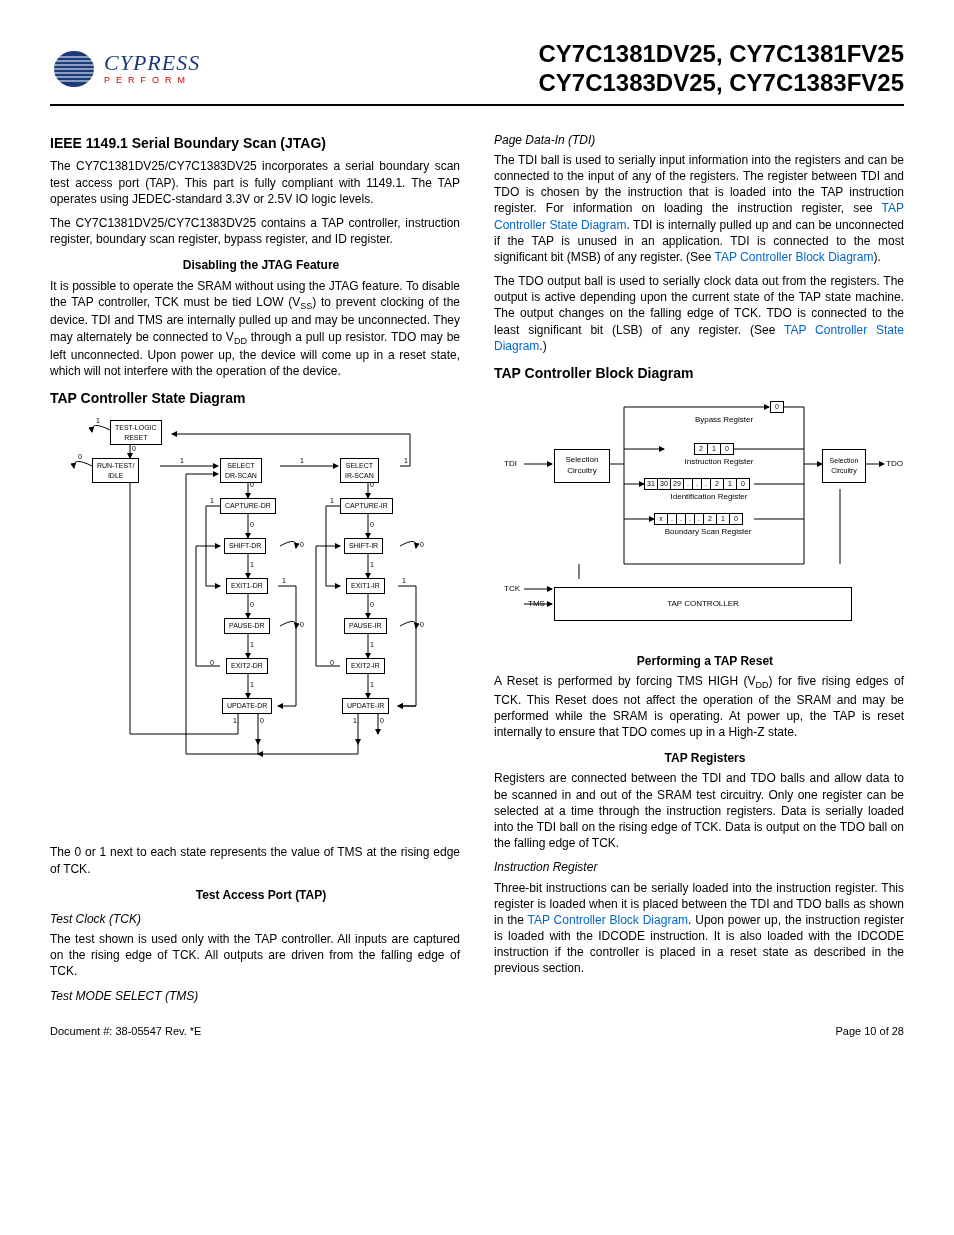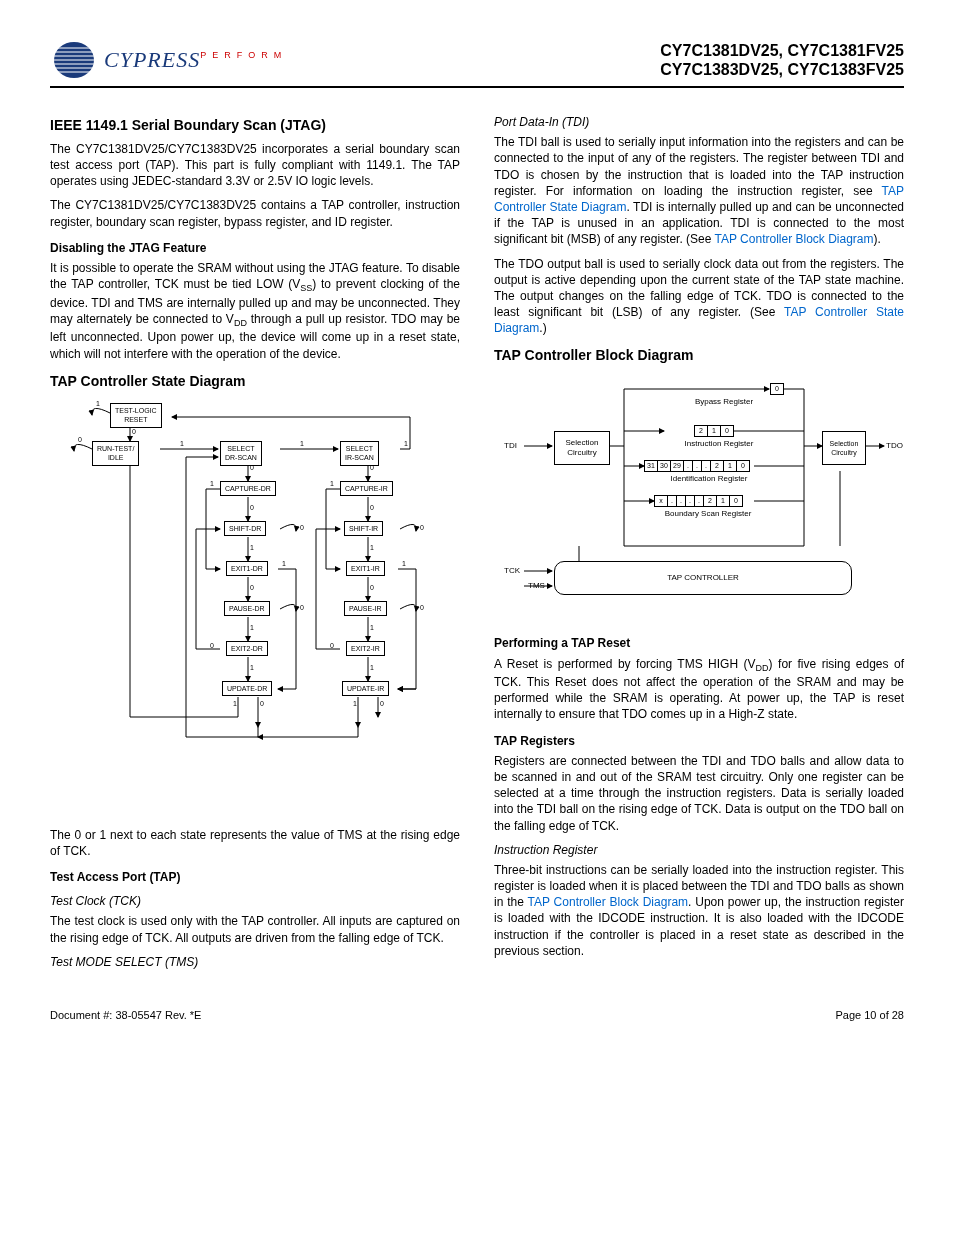--- a/index.html
+++ b/index.html
@@ -25,58 +25,60 @@
     display: flex;
     align-items: center;
     gap: 6px;
   }
   .logo-mark {
     width: 48px;
     height: 40px;
   }
   .logo-text {
     display: flex;
+    flex-direction: column;
     line-height: 1;
   }
   .logo-brand {
     font-family: Georgia, serif;
     font-size: 22px;
     font-style: italic;
     color: #1a3a7a;
     letter-spacing: 1px;
   }
   .logo-tag {
     font-size: 9px;
     letter-spacing: 6px;
     color: #c00;
     margin-top: 2px;
   }
   .parts {
     text-align: right;
-    font-size: 16px;
+    font-size: 24px;
     font-weight: bold;
     line-height: 1.2;
   }
   .columns {
     display: flex;
     gap: 34px;
   }
   .col {
     flex: 1;
     min-width: 0;
   }
   h2.section {
     font-size: 14px;
     font-weight: bold;
     margin: 10px 0 6px 0;
   }
   h3.sub {
     font-size: 12px;
     font-weight: bold;
-    margin: 10px 0 4px 0;
+    margin: 10px 0 4px 12px;
+    text-align: center;
   }
   h4.subi {
     font-size: 12px;
     font-style: italic;
     font-weight: normal;
     margin: 8px 0 4px 0;
   }
   p {
     margin: 4px 0 8px 0;
     text-align: justify;
@@ -129,21 +131,21 @@
     text-align:center;
     line-height:10px;
     height:10px;
     background:#fff;
   }
   .bd .txt { position:absolute; font-size:8px; }
   .bd svg { position:absolute; top:0; left:0; }
   .footer {
     display: flex;
     justify-content: space-between;
-    margin-top: 34px;
+    margin-top: 16px;
     font-size: 11px;
   }
 </style>
 </head>
 <body>
 
 <div class="header">
   <div class="logo">
     <svg class="logo-mark" viewBox="0 0 48 40">
       <path d="M24 2 A20 18 0 1 0 24 38 A20 18 0 1 0 24 2 Z" fill="#1a3a7a"></path>
@@ -303,26 +305,26 @@
       <span class="lbl" style="left:200px; top:266px;">1</span>
       <span class="lbl" style="left:320px; top:266px;">1</span>
       <span class="lbl" style="left:183px; top:302px;">1</span>
       <span class="lbl" style="left:210px; top:302px;">0</span>
       <span class="lbl" style="left:303px; top:302px;">1</span>
       <span class="lbl" style="left:330px; top:302px;">0</span>
     </div>
     <p>The 0 or 1 next to each state represents the value of TMS at the rising edge of TCK.</p>
     <h3 class="sub">Test Access Port (TAP)</h3>
     <h4 class="subi">Test Clock (TCK)</h4>
-    <p>The test clock is used only with the TAP controller. All inputs are captured on the rising edge of TCK. All outputs are driven from the falling edge of TCK.</p>
+    <p>The test shown is used only with the TAP controller. All inputs are captured on the rising edge of TCK. All outputs are driven from the falling edge of TCK.</p>
     <h4 class="subi">Test MODE SELECT (TMS)</h4>
   </div>
 
   <div class="col">
-    <h4 class="subi">Port Data-In (TDI)</h4>
+    <h4 class="subi">Page Data-In (TDI)</h4>
     <p>
       <span>The TDI ball is used to serially input information into the registers and can be connected to the input of any of the registers. The register between TDI and TDO is chosen by the instruction that is loaded into the TAP instruction register. For information on loading the instruction register, see </span><span class="link">TAP Controller State Diagram</span><span>. TDI is internally pulled up and can be unconnected if the TAP is unused in an application. TDI is connected to the most significant bit (MSB) of any register. (See </span><span class="link">TAP Controller Block Diagram</span><span>).</span>
     </p>
     <p>
       <span>The TDO output ball is used to serially clock data out from the registers. The output is active depending upon the current state of the TAP state machine. The output changes on the falling edge of TCK. TDO is connected to the least significant bit (LSB) of any register. (See </span><span class="link">TAP Controller State Diagram</span><span>.)</span>
     </p>
 
     <h2 class="section">TAP Controller Block Diagram</h2>
     <div class="bd">
       <svg width="390" height="250">
@@ -390,21 +392,21 @@
       <div class="cell" style="left:150px; top:124px; width:12px;">x</div>
       <div class="cell" style="left:163px; top:124px; width:8px;">.</div>
       <div class="cell" style="left:172px; top:124px; width:8px;">.</div>
       <div class="cell" style="left:181px; top:124px; width:8px;">.</div>
       <div class="cell" style="left:190px; top:124px; width:8px;">.</div>
       <div class="cell" style="left:199px; top:124px; width:12px;">2</div>
       <div class="cell" style="left:212px; top:124px; width:12px;">1</div>
       <div class="cell" style="left:225px; top:124px; width:12px;">0</div>
       <span class="txt" style="left:144px; top:138px; width:120px; text-align:center;">Boundary Scan Register</span>
 
-      <div class="box" style="left:50px; top:190px; width:290px; height:30px;border-radius:10px;">TAP CONTROLLER</div>
+      <div class="box" style="left:50px; top:198px; width:290px; height:30px;">TAP CONTROLLER</div>
     </div>
 
     <h3 class="sub">Performing a TAP Reset</h3>
     <p>
       <span>A Reset is performed by forcing TMS HIGH (V</span><sub>DD</sub><span>) for five rising edges of TCK. This Reset does not affect the operation of the SRAM and may be performed while the SRAM is operating. At power up, the TAP is reset internally to ensure that TDO comes up in a High-Z state.</span>
     </p>
     <h3 class="sub">TAP Registers</h3>
     <p>Registers are connected between the TDI and TDO balls and allow data to be scanned in and out of the SRAM test circuitry. Only one register can be selected at a time through the instruction registers. Data is serially loaded into the TDI ball on the rising edge of TCK. Data is output on the TDO ball on the falling edge of TCK.</p>
     <h4 class="subi">Instruction Register</h4>
     <p>

